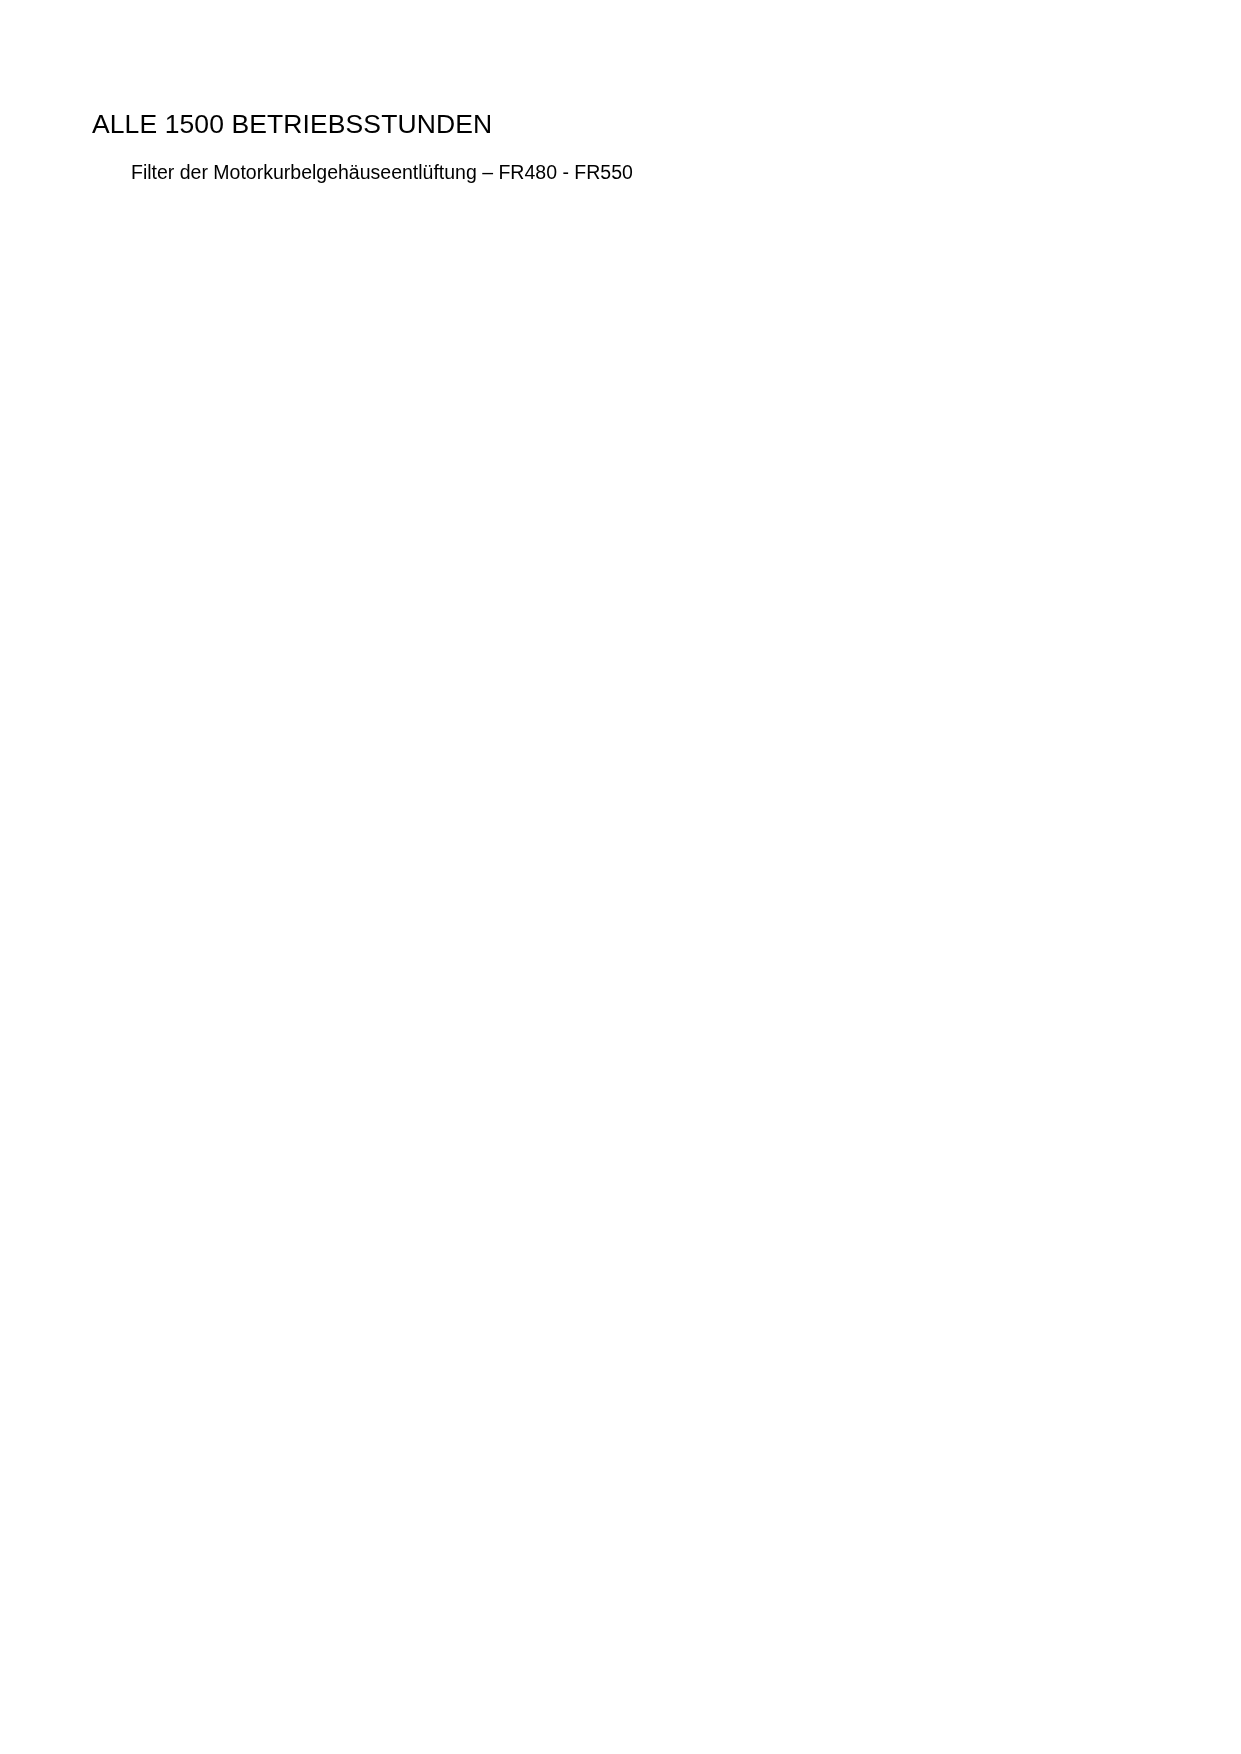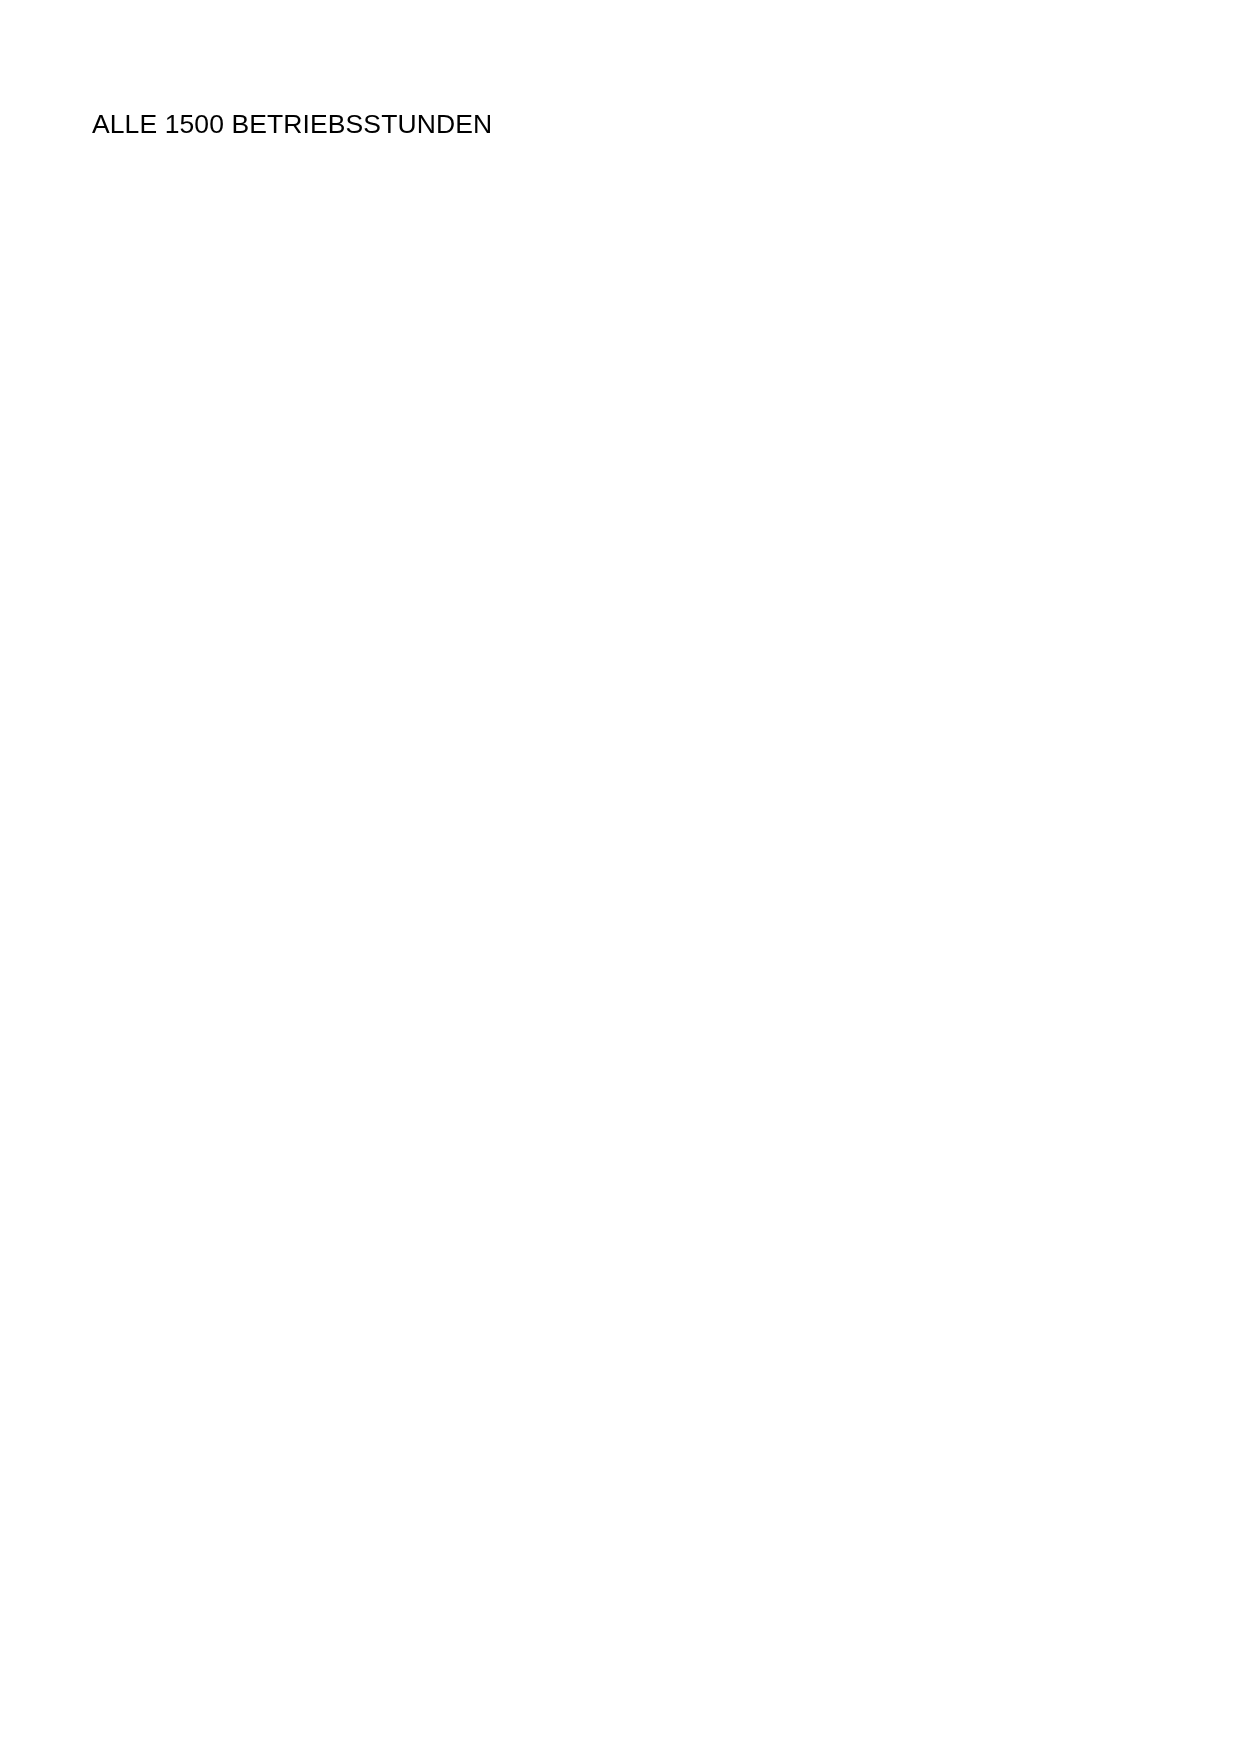--- a/index.html
+++ b/index.html
@@ -91,20 +91,21 @@
 </style>
 </head>
 <body>
 
 <div class="page">
   <div class="toc" id="toc-root">
       <div class="section">
         <div class="sec-head">ALLE 1500 BETRIEBSSTUNDEN</div>
         <ul class="entries">
           <li class="entry gap">
+            <span class="label">Filter der Motorkurbelgehäuseentlüftung – FR480 - FR550</span>
             <span class="leader"></span>
             <span class="page">7-156</span>
           </li>
         </ul>
       </div>
     </div>
   <div class="footer-rule"></div>
 </div>
 
 </body></html>

